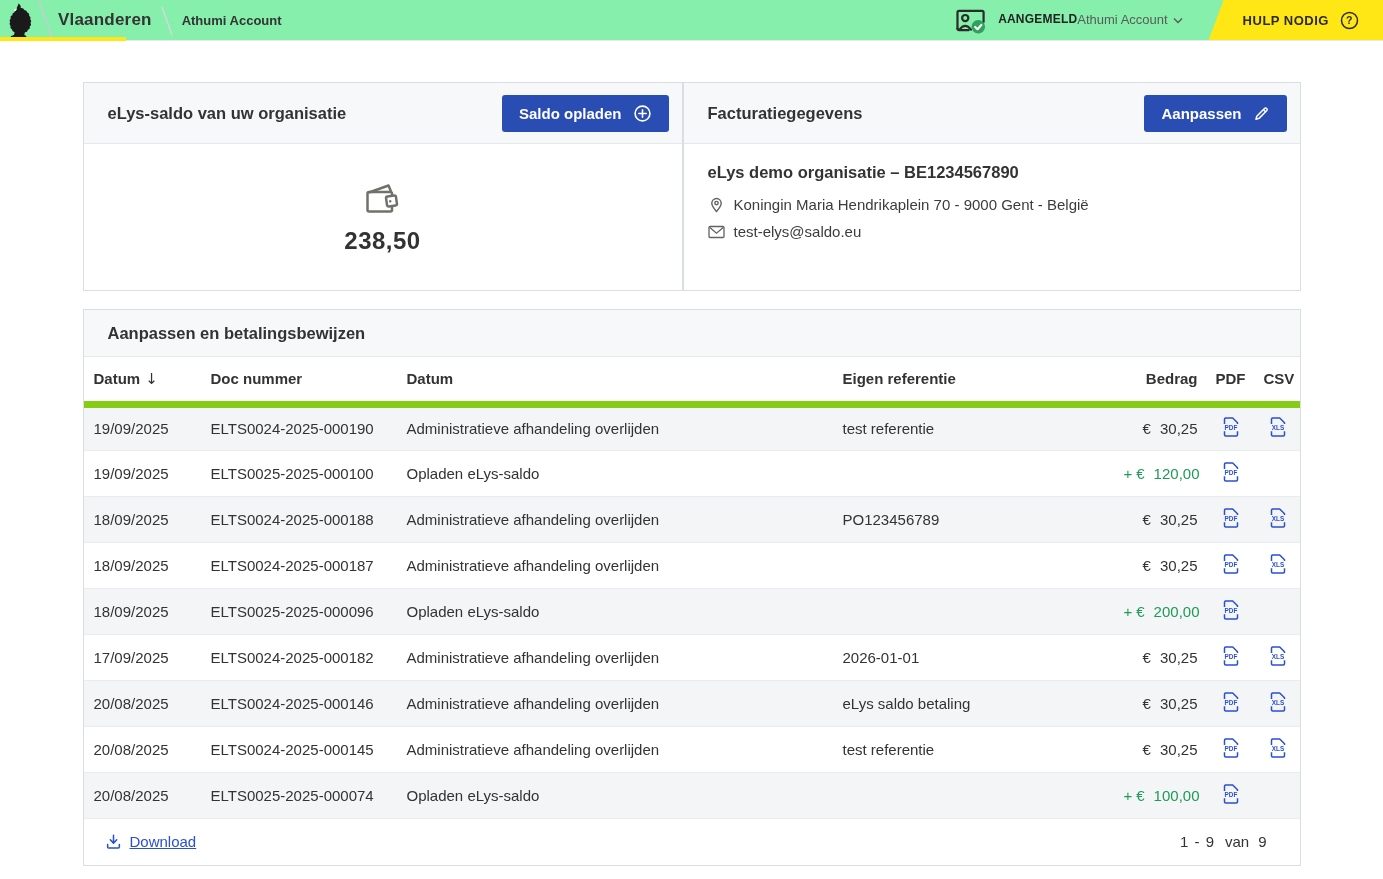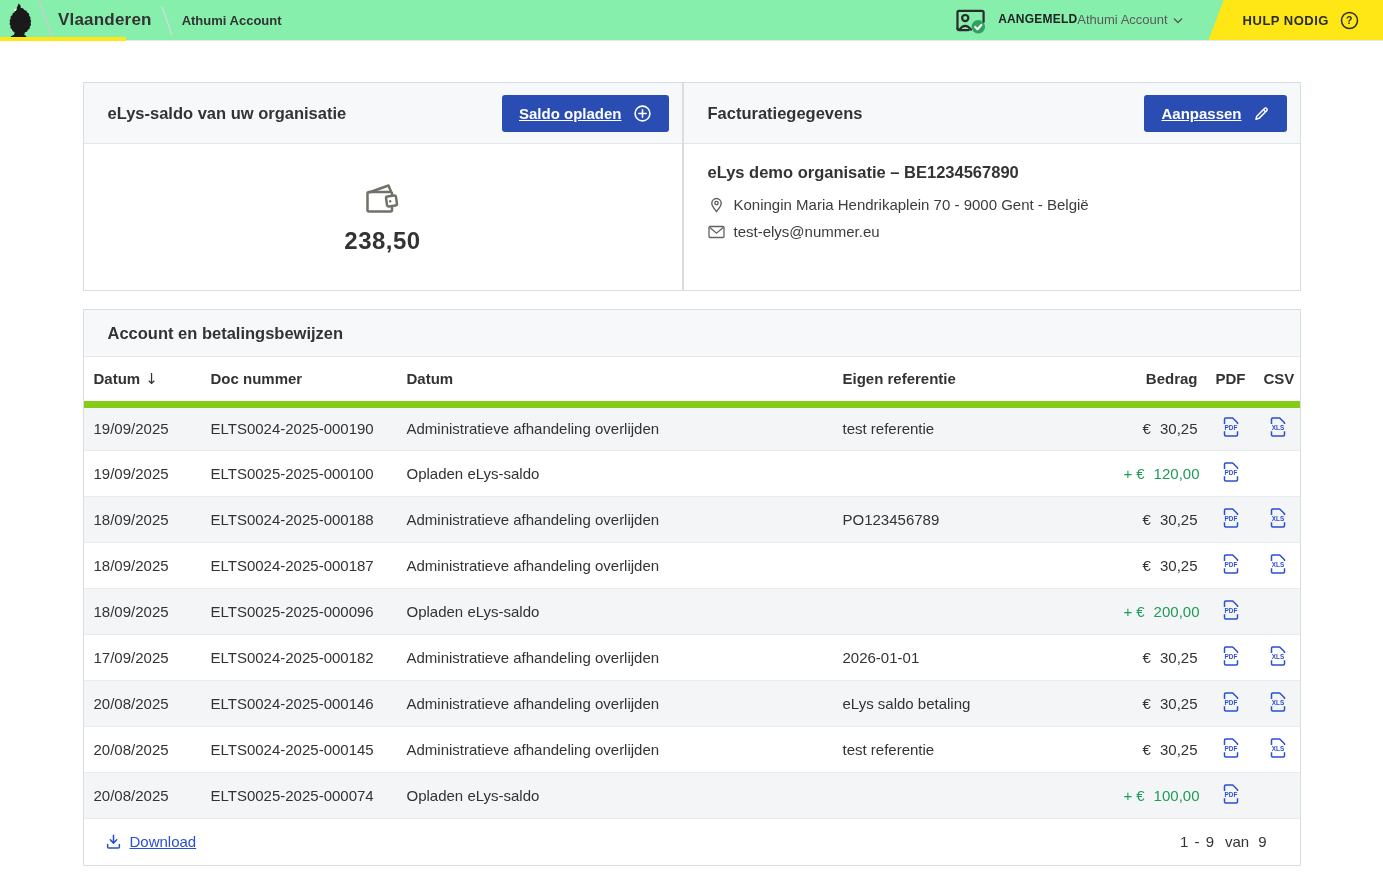--- a/index.html
+++ b/index.html
@@ -44,21 +44,21 @@
   .card-head {
     height:61px; background:#f7f8fa; border-bottom:1px solid #e4e8eb;
     display:flex; align-items:center; justify-content:space-between;
     padding:0 13px 0 24px;
   }
   .card-head h2 { font-size:16.5px; font-weight:700; color:#333; margin:0; }
   .btn-primary {
     background:#2a4db4; color:#fff; border:none; border-radius:3px;
     height:37px; padding:0 17px; cursor:pointer;
     font-family:inherit; font-size:15px; font-weight:700;
-    display:flex; align-items:center; gap:11px;text-decoration:underline;
+    display:flex; align-items:center; gap:11px;
   }
 
   .balance-body { height:146px; display:flex; flex-direction:column; align-items:center; justify-content:center; }
   .wallet-icon { margin-bottom:7px; }
   .amount-big { font-size:24px; font-weight:800; color:#333; letter-spacing:.5px; }
 
   .billing-body { padding:19px 24px; }
   .org-name { font-size:16.5px; font-weight:700; color:#333; margin:0 0 14px; }
   .info-line { display:flex; align-items:center; gap:9px; font-size:15px; color:#3c3c3c; margin-top:10px; }
   .info-line svg { flex:none; }
@@ -198,29 +198,29 @@
             <path d="M8.5 15.5 C5.3 11.7 3.8 9.3 3.8 7.2 a4.7 4.7 0 1 1 9.4 0 c0 2.1-1.5 4.5-4.7 8.3 z"></path>
             <circle cx="8.5" cy="7.1" r="1.7"></circle>
           </svg>
           <span>Koningin Maria Hendrikaplein 70 - 9000 Gent - België</span>
         </div>
         <div class="info-line">
           <svg width="17" height="14" viewBox="0 0 17 14" fill="none" stroke="#626262" stroke-width="1.3">
             <rect x="1" y="1.5" width="15" height="11" rx="1"></rect>
             <path d="M1.8 2.6 L8.5 8.2 15.2 2.6"></path>
           </svg>
-          <span>test-elys@nummer.eu</span>
+          <span>test-elys@saldo.eu</span>
         </div>
       </div>
     </section>
   </div>
 
   <section class="card table-card">
     <div class="band">
-      <h2>Account en betalingsbewijzen</h2>
+      <h2>Aanpassen en betalingsbewijzen</h2>
     </div>
     <table>
       <colgroup>
         <col style="width:119px">
           <col style="width:196px">
           <col style="width:436px">
         <col style="width:281px">
           <col style="width:90px">
           <col style="width:50px">
           <col style="width:44px">

